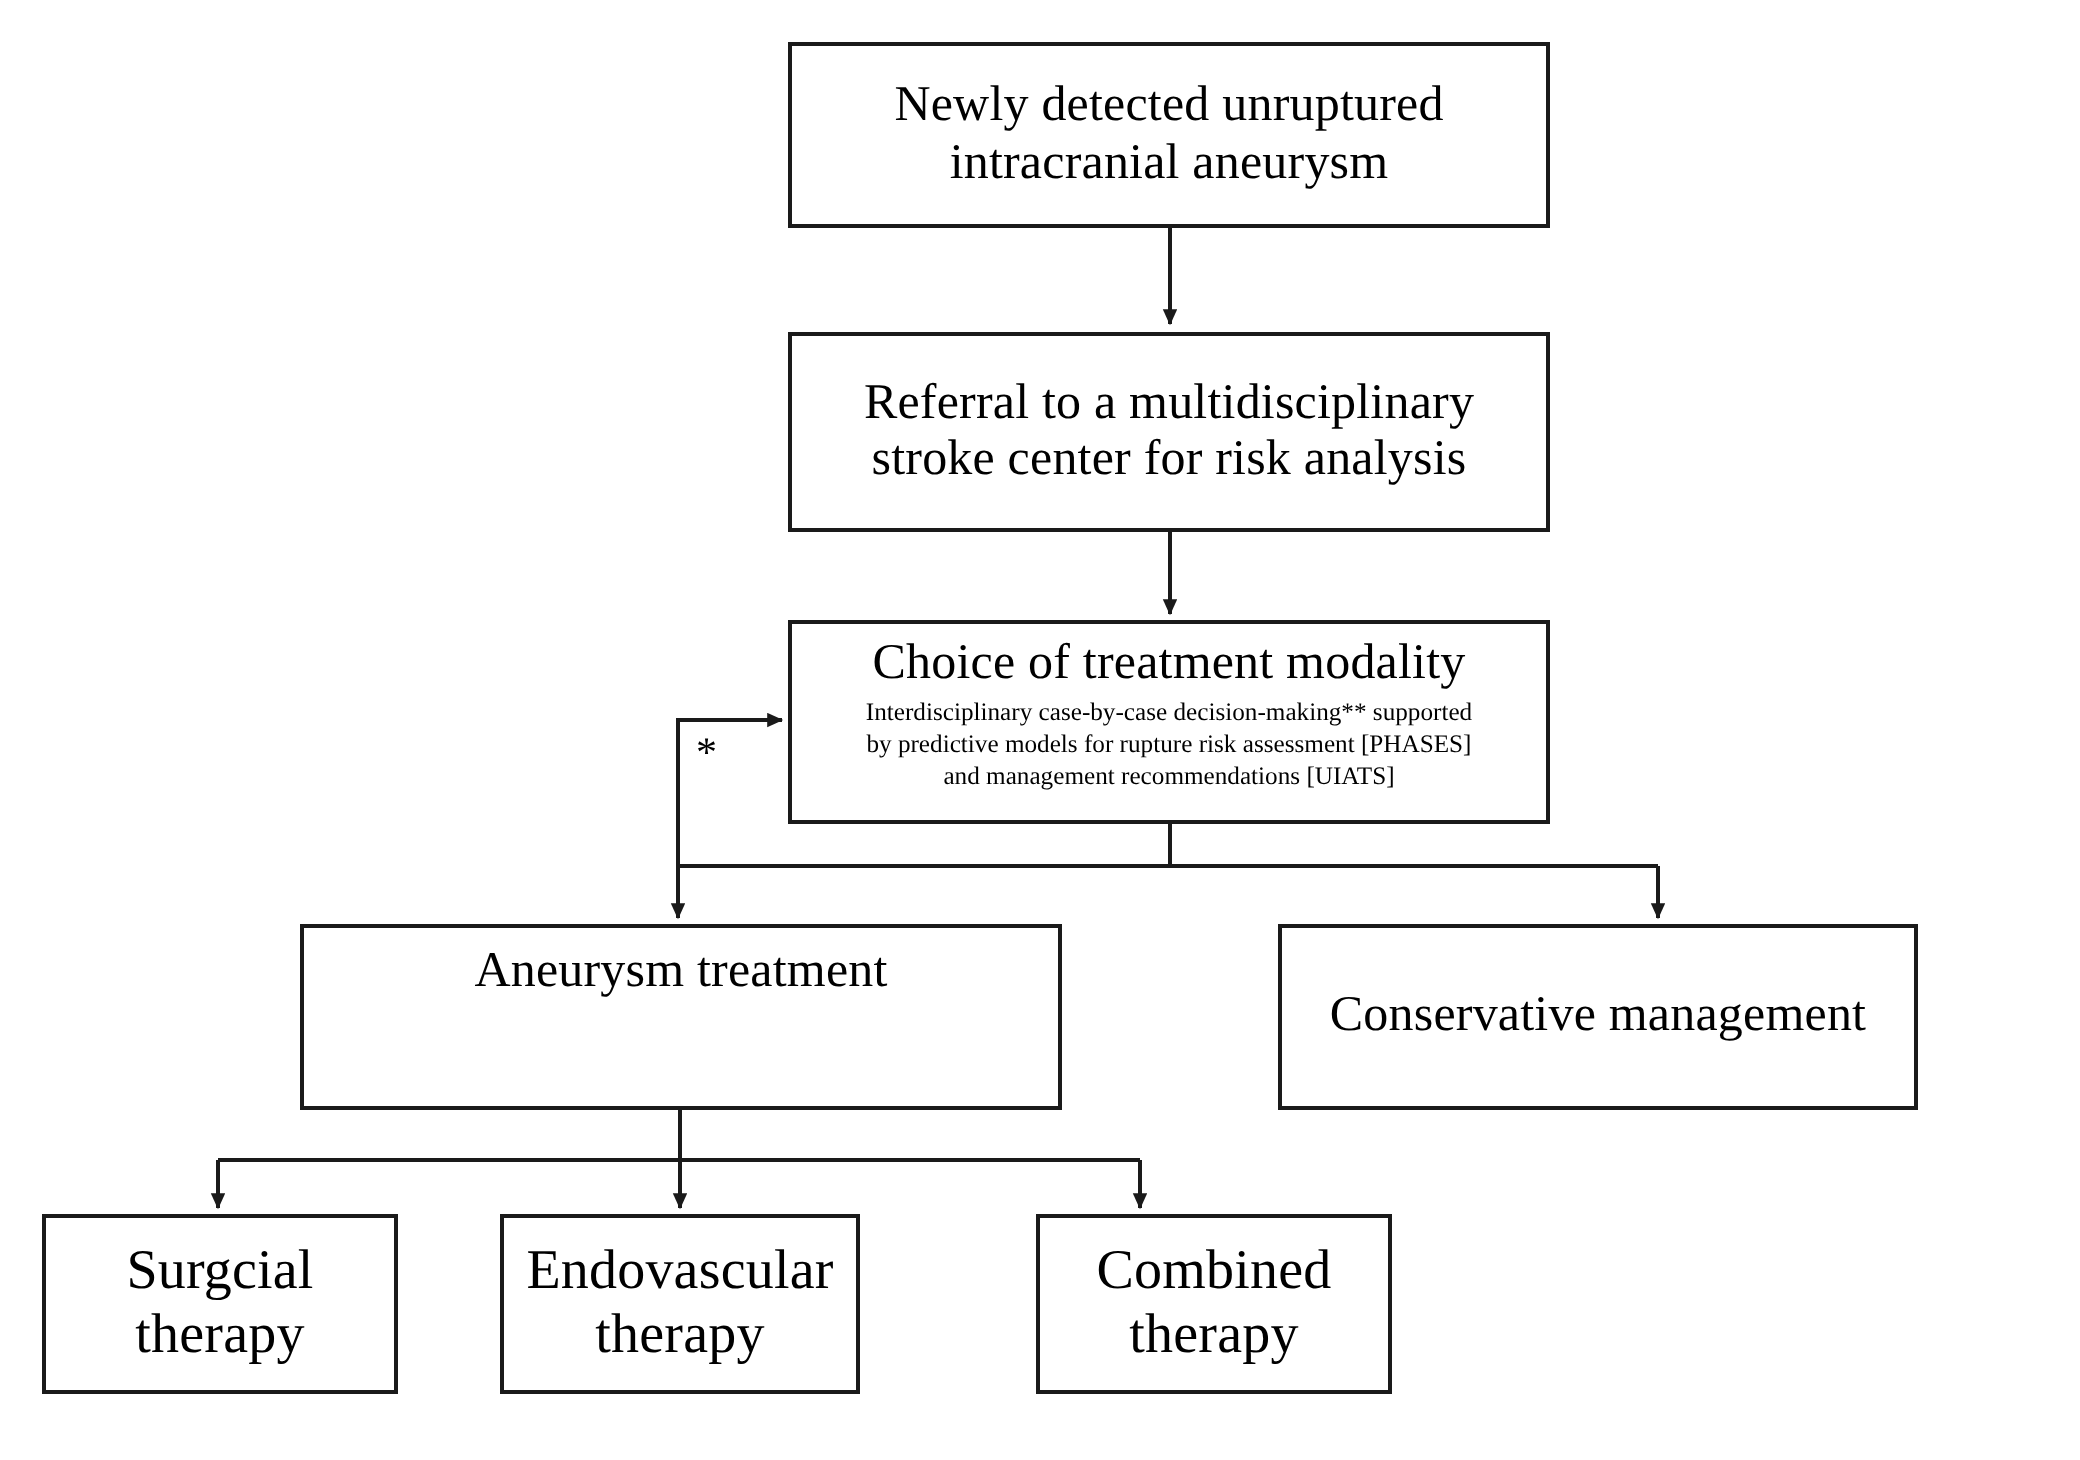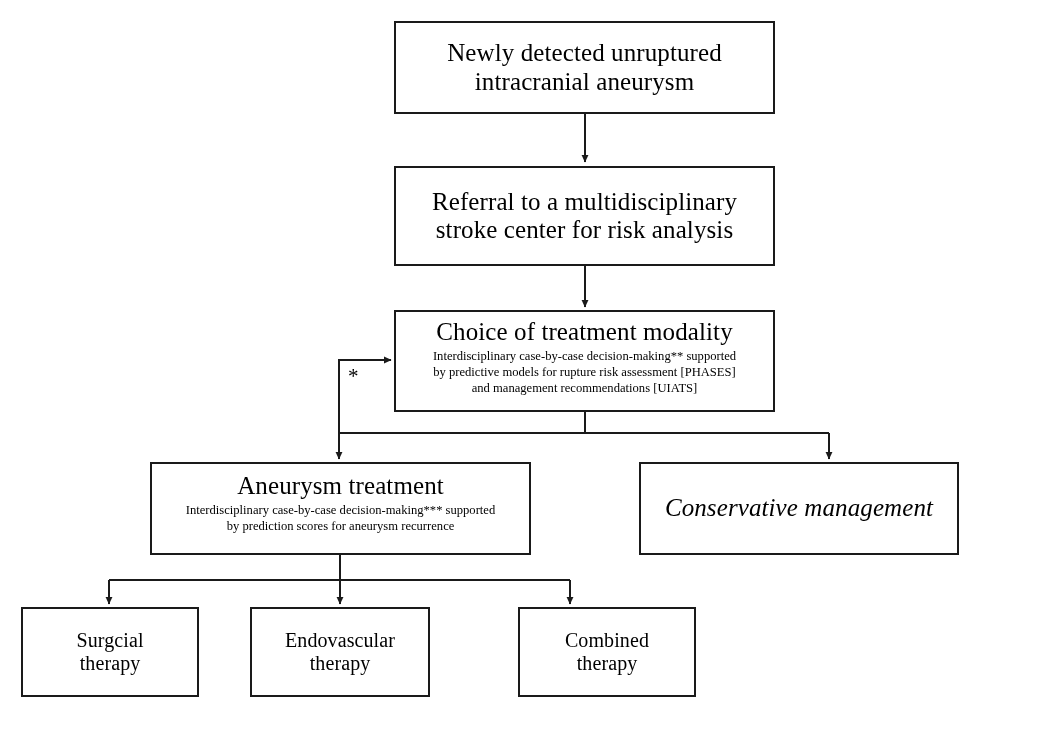--- a/index.html
+++ b/index.html
@@ -39,21 +39,21 @@
     padding: 2px 6px;
   }
   .node-title {
     font-family: "Liberation Serif", "DejaVu Serif", serif;
     font-size: 25px;
     line-height: 1.14;
     letter-spacing: 0.1px;
     white-space: pre-line;
   }
   .node-title.small-title {
-    font-size: 20px;
+    font-size: 28px;
   }
   .node-sub {
     font-family: "Liberation Serif", "DejaVu Serif", serif;
     font-size: 12.6px;
     line-height: 1.3;
     margin-top: 1px;
     white-space: pre-line;
   }
   .loop-marker {
     position: absolute;
@@ -110,25 +110,23 @@
 
   <div class="node-box" style="left:394px; top:166px; width:381px; height:100px;">
     <div class="node-title">Referral to a multidisciplinary
 stroke center for risk analysis</div>
   </div>
 
   <span class="loop-marker" style="left:348px; top:366px;">*</span>
 
   <div class="node-box" style="left:150px; top:462px; width:381px; height:93px; justify-content:flex-start; padding-top:8px;">
     <div class="node-title">Aneurysm treatment</div>
-    <div class="node-sub">Interdisciplinary case-by-case decision-making*** supported
-by prediction scores for aneurysm recurrence</div>
   </div>
 
-  <div class="node-box" style="left:639px; top:462px; width:320px; height:93px; justify-content:center;font-style:italic;">
+  <div class="node-box" style="left:639px; top:462px; width:320px; height:93px; justify-content:center;">
     <div class="node-title">Conservative management</div>
   </div>
 
   <div class="node-box" style="left:21px; top:607px; width:178px; height:90px;">
     <div class="node-title small-title">Surgcial
 therapy</div>
   </div>
 
   <div class="node-box" style="left:250px; top:607px; width:180px; height:90px;justify-content:center;">
     <div class="node-title small-title">Endovascular

